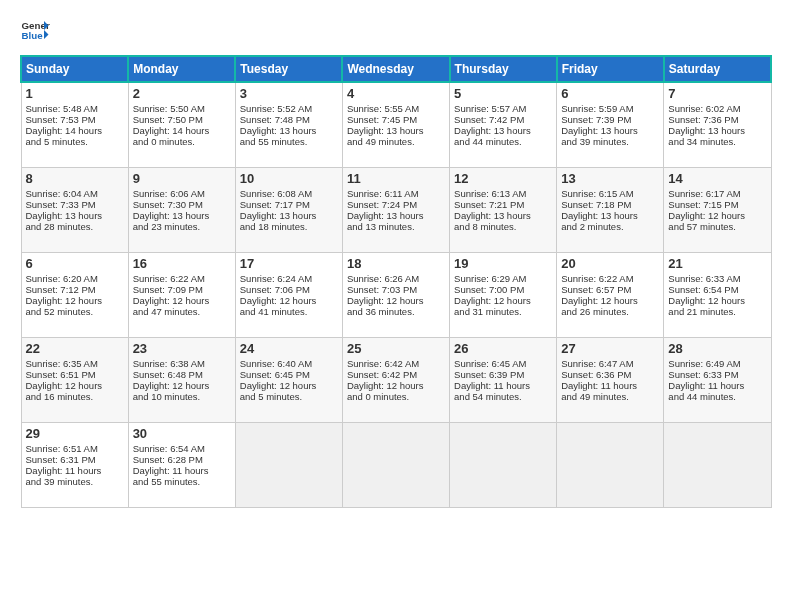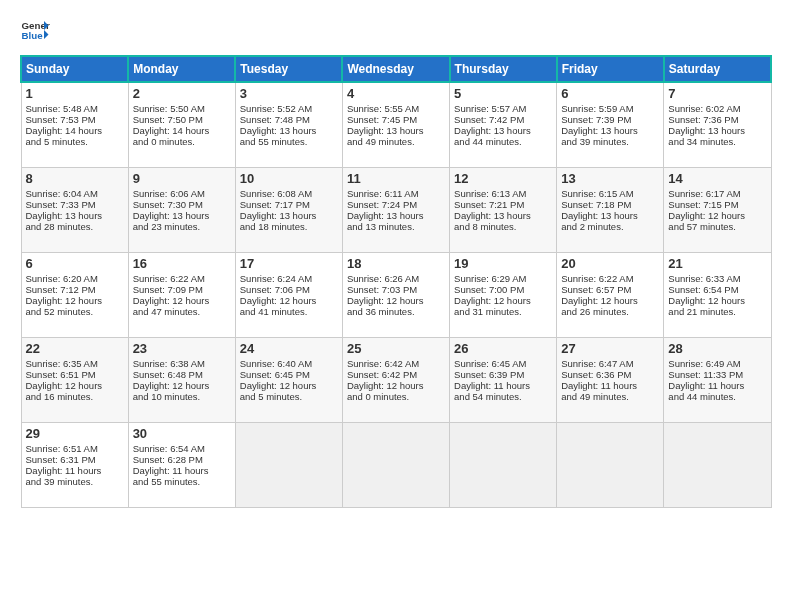--- a/index.html
+++ b/index.html
@@ -302,21 +302,21 @@
           <td>
             <span class="day-num">27</span>
             <div>Sunrise: 6:47 AM</div>
             <div>Sunset: 6:36 PM</div>
             <div>Daylight: 11 hours</div>
             <div>and 49 minutes.</div>
           </td>
           <td>
             <span class="day-num">28</span>
             <div>Sunrise: 6:49 AM</div>
-            <div>Sunset: 11:33 PM</div>
+            <div>Sunset: 6:33 PM</div>
             <div>Daylight: 11 hours</div>
             <div>and 44 minutes.</div>
           </td>
         </tr>
         <tr>
           <td>
             <span class="day-num">29</span>
             <div>Sunrise: 6:51 AM</div>
             <div>Sunset: 6:31 PM</div>
             <div>Daylight: 11 hours</div>

